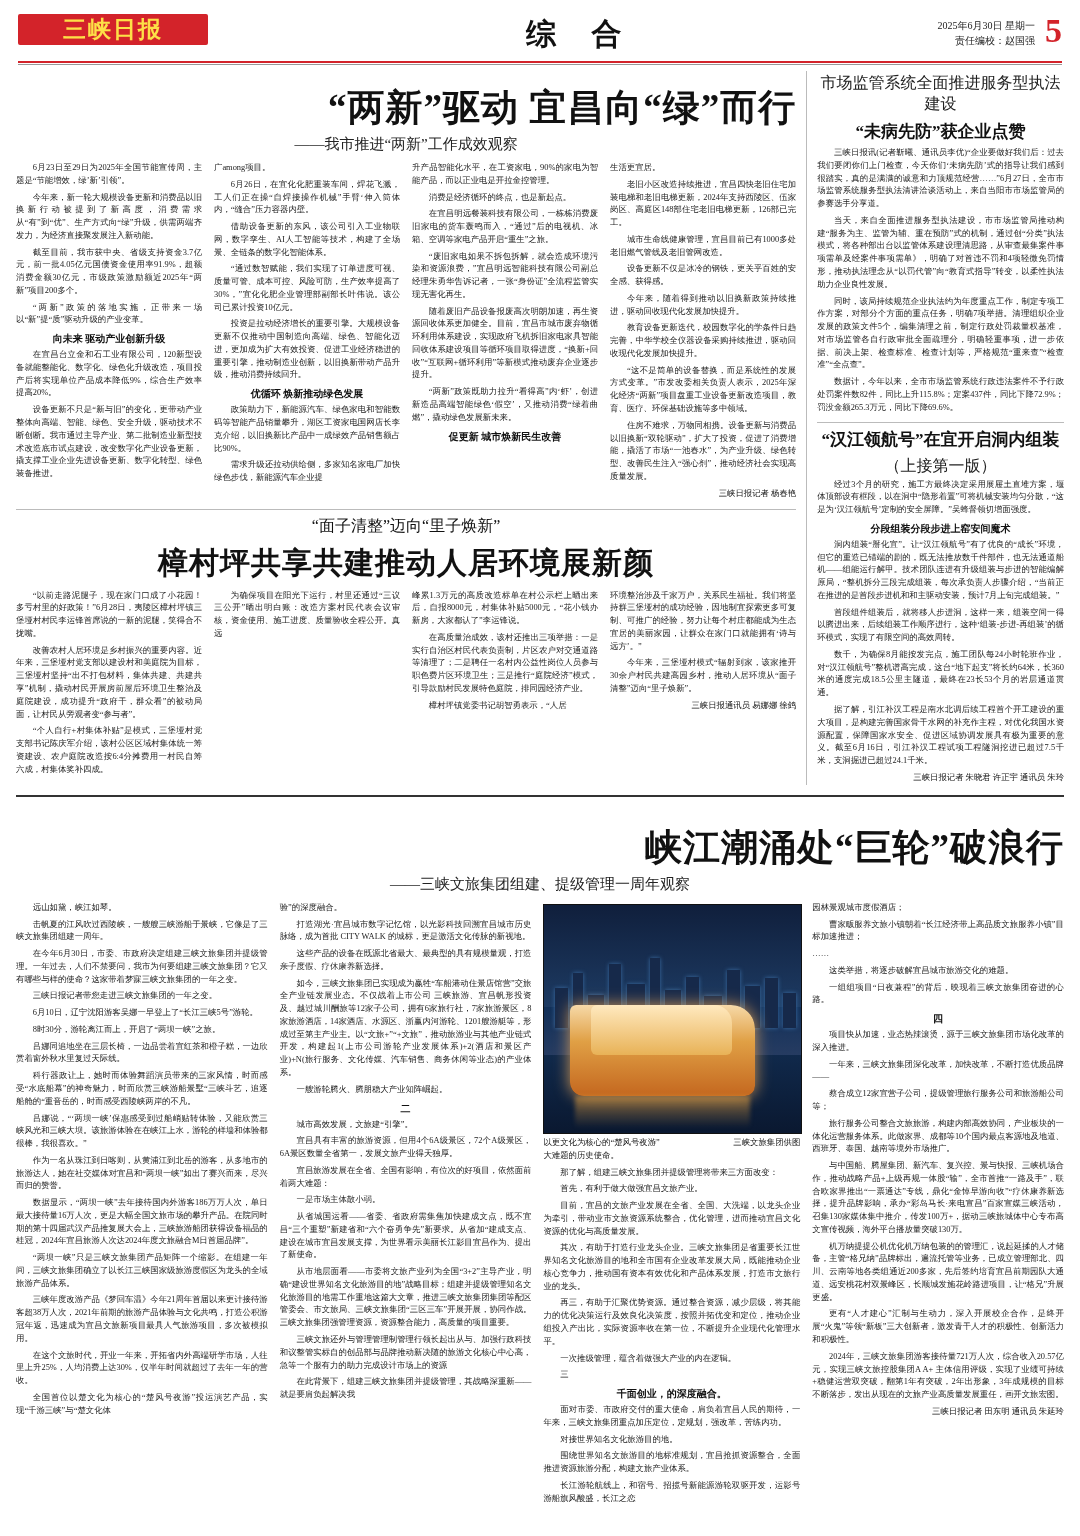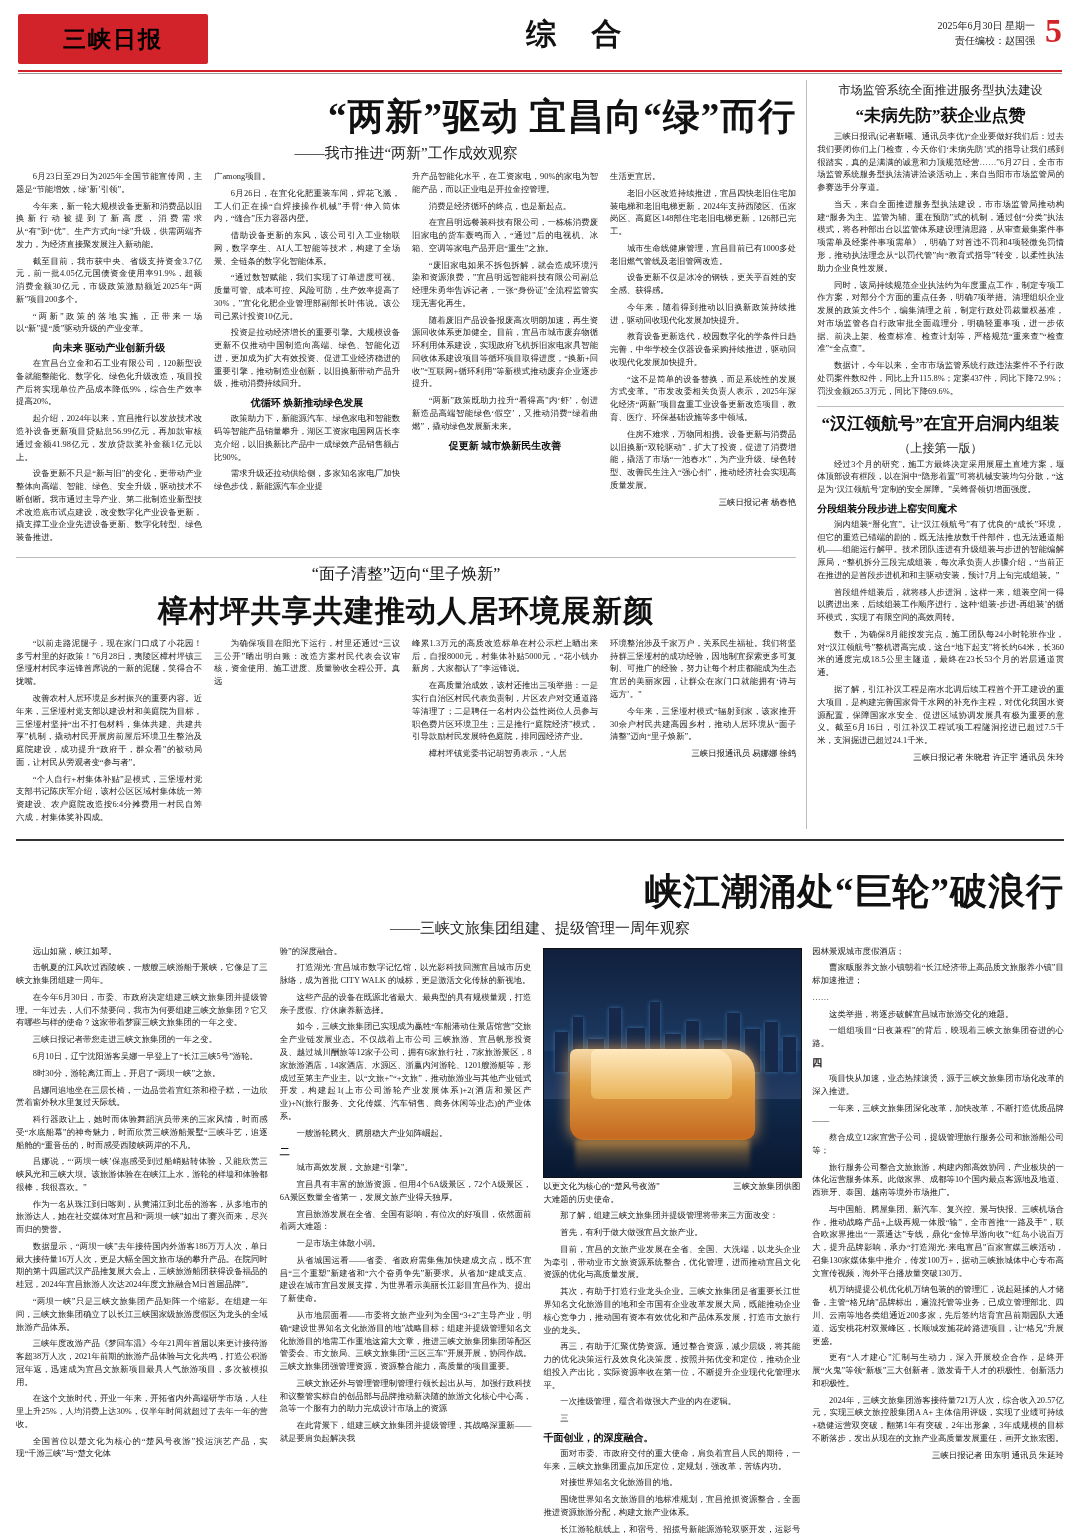--- a/index.html
+++ b/index.html
@@ -1,46 +1,46 @@
 <!DOCTYPE html>
 <html><head>
 <meta charset="utf-8">
 <style>
   html,body{margin:0;padding:0;background:#ffffff;}
   body{width:1080px;height:1536px;font-family:"Liberation Serif",serif;color:#111;}
   .page{width:1080px;height:1536px;position:relative;padding:0;box-sizing:border-box;}
   .masthead{display:flex;align-items:flex-start;justify-content:space-between;padding:14px 18px 4px 18px;}
-  .logo{width:190px;height:50px;background:#d3232a;color:#000000;display:flex;align-items:center;justify-content:center;font-family:"Liberation Serif",serif;font-weight:bold;font-size:23px;letter-spacing:2px;border-radius:2px;}
+  .logo{width:190px;height:31px;background:#d3232a;color:#fde047;display:flex;align-items:center;justify-content:center;font-family:"Liberation Serif",serif;font-weight:bold;font-size:23px;letter-spacing:2px;border-radius:2px;}
   .masthead-center{flex:1;text-align:center;}
   .masthead-center .sec{font-size:30px;font-weight:bold;letter-spacing:14px;font-family:"Liberation Serif",serif;padding-left:16px;}
   .masthead-right{text-align:right;display:flex;align-items:flex-start;gap:10px;}
   .md-lines{font-size:10px;line-height:1.5;color:#222;text-align:right;padding-top:4px;}
   .pagenum{color:#d3232a;font-size:34px;font-weight:bold;line-height:1;font-family:"Liberation Serif",serif;}
   .rule{border-top:2px solid #d3232a;margin:2px 18px 0 18px;}
   .rule-thin{border-top:1px solid #999;margin:1px 18px 0 18px;}
 
   .content{padding:6px 16px 0 16px;}
   .cols{display:flex;gap:10px;}
   .leftzone{width:790px;}
   .rightzone{width:250px;padding-left:10px;border-left:1px solid #bbb;}
 
   h1.headline{font-size:37px;font-weight:bold;text-align:right;margin:12px 0 2px 0;letter-spacing:1px;font-family:"Liberation Serif",serif;}
   .subhead{text-align:center;font-size:15px;margin:0 0 8px 0;color:#222;}
   h2.headline2{font-size:30px;font-weight:bold;text-align:center;margin:6px 0 2px 0;letter-spacing:1px;}
   .kicker{text-align:center;font-size:16px;margin:4px 0 0 0;}
   .hl-small{font-size:17px;font-weight:bold;text-align:center;margin:6px 0 4px 0;line-height:1.3;}
-  .kicker-small{font-size:12px;text-align:center;margin:2px 0 2px 0;color:#222;}
+  .kicker-small{font-size:16px;text-align:center;margin:2px 0 2px 0;color:#222;}
 
   .body-cols{display:flex;gap:12px;margin-top:6px;}
   .bcol{flex:1;}
   p.txt{font-size:8.4px;line-height:1.52;text-align:justify;margin:0 0 4px 0;text-indent:2em;color:#1a1a1a;}
   p.txt.noind{text-indent:0;}
   .subtitle-in{font-size:10px;font-weight:bold;text-align:center;margin:5px 0 3px 0;}
   .byline{font-size:8.4px;text-align:right;margin:4px 0 2px 0;}
-  .numhead{font-size:10px;font-weight:bold;margin:5px 0 3px 0;}
+  .numhead{font-size:10px;font-weight:bold;text-align:center;margin:5px 0 3px 0;}
 
   .divider{border-top:1px solid #bbb;margin:8px 0 6px 0;}
   .divider-strong{border-top:2px solid #333;margin:10px 16px 8px 16px;}
 
   .photo{width:100%;height:228px;background:linear-gradient(#0b1a35,#123059 45%,#2a3e63 70%,#0d1b30);position:relative;overflow:hidden;border:1px solid #111;}
   .ph-sky{position:absolute;left:0;top:0;right:0;height:45%;background:linear-gradient(#101f3c,#1d3b63);}
   .ph-city{position:absolute;left:0;top:22%;right:0;height:32%;}
   .bld{position:absolute;bottom:0;background:#16294a;box-shadow:0 0 4px #3b6ea5;}
   .ph-water{position:absolute;left:0;bottom:0;right:0;height:34%;background:linear-gradient(#10294b,#0a1830);}
   .boat{position:absolute;left:10%;bottom:16%;width:72%;height:40%;background:linear-gradient(#f6d9a8,#e0a045 40%,#c4671f);border-radius:6px 24px 10px 14px;box-shadow:0 0 16px rgba(255,180,90,.8);}
@@ -84,21 +84,20 @@
         <div class="subhead">——我市推进“两新”工作成效观察</div>
 
         <div class="body-cols">
           <div class="bcol">
             <p class="txt">6月23日至29日为2025年全国节能宣传周，主题是“节能增效，绿’新’引领”。</p>
             <p class="txt">今年来，新一轮大规模设备更新和消费品以旧换新行动被提到了新高度，消费需求从“有”到“优”、生产方式向“绿”升级，供需两端齐发力，为经济直接聚发展注入新动能。</p>
             <p class="txt">截至目前，我市获中央、省级支持资金3.7亿元，前一批4.05亿元国债资金使用率91.9%，超额消费金额30亿元，市级政策激励额近2025年“两新”项目200多个。</p>
             <p class="txt">“两新”政策的落地实施，正带来一场以“新”提“质”驱动升级的产业变革。</p>
             <div class="subtitle-in">向未来 驱动产业创新升级</div>
             <p class="txt">在宜昌台立金和石工业有限公司，120新型设备就能整能化、数字化、绿色化升级改造，项目投产后将实现单位产品成本降低9%，综合生产效率提高20%。</p>
-            <p class="txt">起介绍，2024年以来，宜昌推行以发放技术改造补设备更新项目贷贴息56.99亿元，再加款审核通过金额41.98亿元，发放贷款奖补金额1亿元以上。</p>
             <p class="txt">设备更新不只是“新与旧”的变化，更带动产业整体向高端、智能、绿色、安全升级，驱动技术不断创断。我市通过主导产业、第二批制造业新型技术改造底市试点建设，改变数字化产业设备更新，撬支撑工业企业先进设备更新、数字化转型、绿色装备推进。</p>
             <p class="txt"></p>
             <p class="txt"></p>
           </div>
           <div class="bcol">
             <p class="txt noind">广among项目。</p>
             <p class="txt">6月26日，在宜化化肥重装车间，焊花飞溅，工人们正在操“自焊接操作机械”手臂‘伸入筒体内，“缝合”压力容器内壁。</p>
             <p class="txt">借助设备更新的东风，该公司引入工业物联网，数字孪生、AI人工智能等技术，构建了全场景、全链条的数字化智能体系。</p>
             <p class="txt">“通过数智赋能，我们实现了订单进度可视、质量可管、成本可控、风险可防，生产效率提高了30%，”宜化化肥企业管理部副部长叶伟说。该公司已累计投资10亿元。</p>
             <p class="txt">投资是拉动经济增长的重要引擎。大规模设备更新不仅推动中国制造向高端、绿色、智能化迈进，更加成为扩大有效投资、促进工业经济稳进的重要引擎，推动制造业创新，以旧换新带动产品升级，推动消费持续回升。</p>
@@ -271,21 +270,21 @@
         <p class="txt noind">园林景观城市度假酒店；</p>
         <p class="txt">曹家畈服养文旅小镇朝着“长江经济带上高品质文旅服养小镇”目标加速推进；</p>
         <p class="txt noind">……</p>
         <p class="txt">这类举措，将逐步破解宜昌城市旅游交化的难题。</p>
         <p class="txt">一组组项目“日夜兼程”的背后，映现着三峡文旅集团奋进的心路。</p>
         <div class="numhead">四</div>
         <p class="txt">项目快从加速，业态热辣滚烫，源于三峡文旅集团市场化改革的深入推进。</p>
         <p class="txt">一年来，三峡文旅集团深化改革，加快改革，不断打造优质品牌——</p>
         <p class="txt">蔡合成立12家宜营子公司，提级管理旅行服务公司和旅游船公司等；</p>
         <p class="txt">旅行服务公司整合文旅旅游，构建内部高效协同，产业板块的一体化运营服务体系。此做家界、成都等10个国内最点客源地及地道、西班牙、泰国、越南等境外市场推广。</p>
-        <p class="txt">与中国船、腾屋集团、新汽车、复兴控、景与快报、三峡机场合作，推动战略产品+上级再规一体股“输”，全市首推“一路及手”，联合欧家界推出“一票通达”专线，鼎化“金悼早游向收”“红岛小说百万大，提升品牌影响，承办“打造湖光·来电宣昌”百家宣媒三峡活动，召集130家媒体集中推介，传发100万+，据动三峡旅城体中心专布高文宣传视频，海外平台播放量突破130万。</p>
+        <p class="txt">与中国船、腾屋集团、新汽车、复兴控、景与快报、三峡机场合作，推动战略产品+上级再规一体股“输”，全市首推“一路及手”，联合欧家界推出“一票通达”专线，鼎化“金悼早游向收”“疗休康养新选择，提升品牌影响，承办“彩岛马长·来电宣昌”百家宣媒三峡活动，召集130家媒体集中推介，传发100万+，据动三峡旅城体中心专布高文宣传视频，海外平台播放量突破130万。</p>
         <p class="txt">机万纳提提公机优化机万纳包装的的管理汇，说起延揉的人才储备，主管“格兄纳”品牌标出，遍流托管等业务，已成立管理部北、四川、云南等地各类组通近200多家，先后签约培育宜昌前期园队大通道、远安桃花村双景峰区，长顺城发施花岭路进项目，让“格兄”升展更盛。</p>
         <p class="txt">更有“人才建心”汇制与生动力，深入开展校企合作，是终开展“火鬼”等领“新板”三大创新者，激发青干人才的积极性、创新活力和积极性。</p>
         <p class="txt">2024年，三峡文旅集团游客接待量721万人次，综合收入20.57亿元，实现三峡文旅控股集团A A+ 主体信用评级，实现了业绩可持续+稳健运营双突破，翻第1年有突破，2年出形象，3年成规模的目标不断落步，发出从现在的文旅产业高质量发展重任，画开文旅宏图。</p>
         <p class="txt"></p>
         <div class="byline">三峡日报记者 田东明 通讯员 朱延玲</div>
       </div>
     </div>
   </div>
 </div>
 

